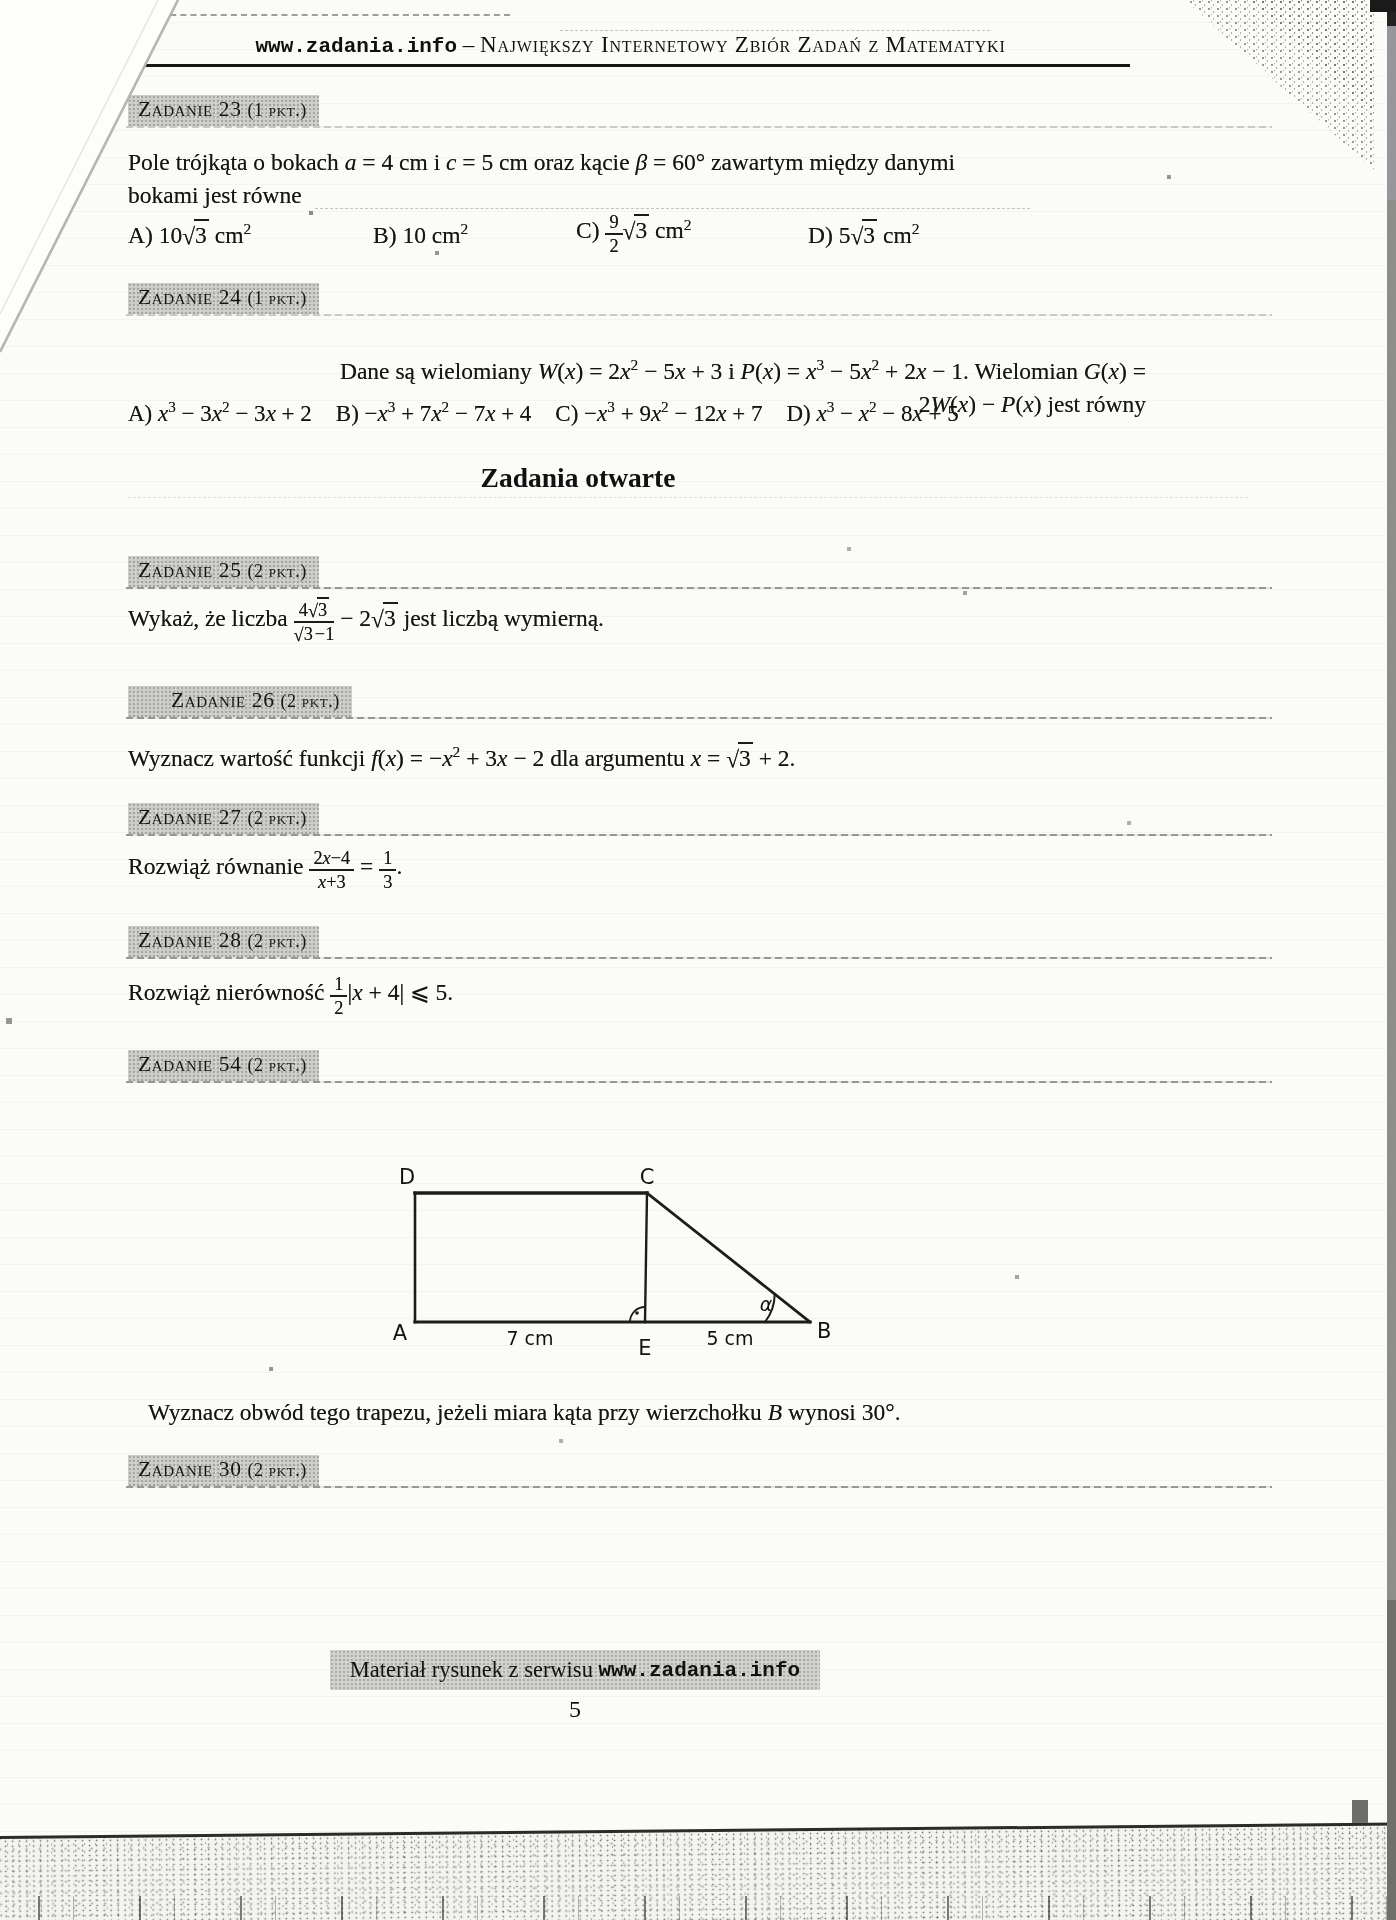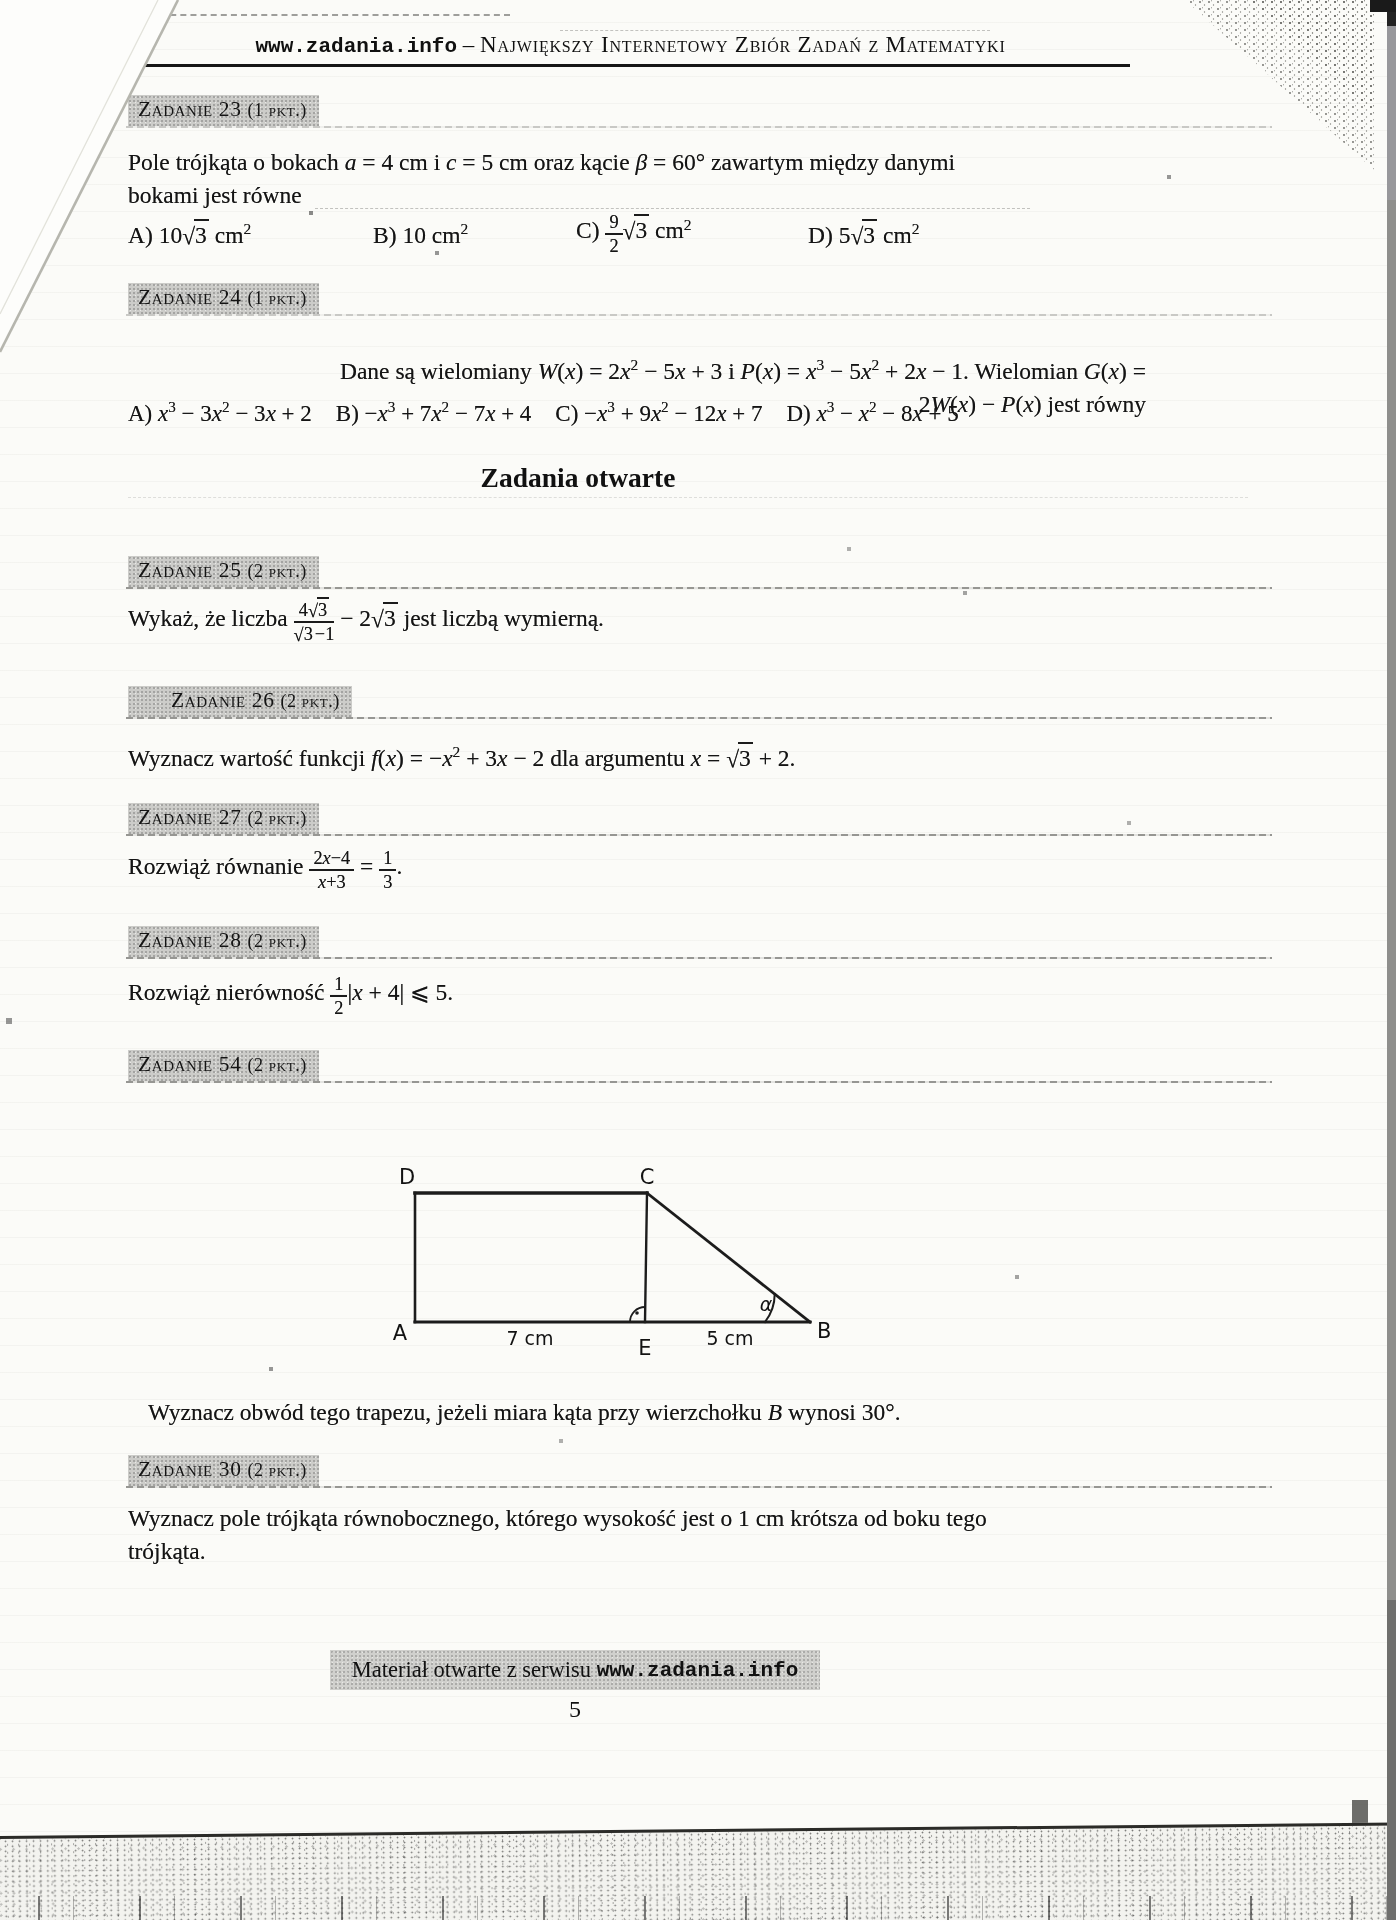--- a/index.html
+++ b/index.html
@@ -190,24 +190,23 @@
     </svg>
   </div>
 
   <div class="tbody" style="top:1396px;left:148px;">Wyznacz obwód tego trapezu, jeżeli miara kąta przy wierzchołku <i>B</i> wynosi 30°.</div>
 
   <div class="tlabel" style="top:1455px;">
     <span>Zadanie 30</span>
     <span class="pts">(2 pkt.)</span>
   </div>
   <div class="sline" style="top:1486px;"></div>
-  <div class="tbody" style="top:1502px;">Wyznacz pole trójkąta równobocznego, którego wysokość jest o 1 cm krótsza od boku tego<br>trójkąta.</div>
 
   <div class="fbar">
-    <span>Materiał otwarte z serwisu</span>&nbsp;
+    <span>Materiał rysunek z serwisu</span>&nbsp;
     <span class="mono">www.zadania.info</span>
   </div>
   <div class="pagenum">5</div>
 
   <svg class="foldsvg" style="left:0;top:0;" width="230" height="380" xmlns="http://www.w3.org/2000/svg">
     <polygon points="0,0 178,0 0,352" fill="#fdfdfb"></polygon>
     <line x1="178" y1="0" x2="0" y2="352" stroke="#b6b6ae" stroke-width="2.6"></line>
     <line x1="158" y1="0" x2="0" y2="314" stroke="#e2e2da" stroke-width="1.3"></line>
   </svg>
   <svg class="spksvg" style="left:1180px;top:0;" width="200" height="175" xmlns="http://www.w3.org/2000/svg">

